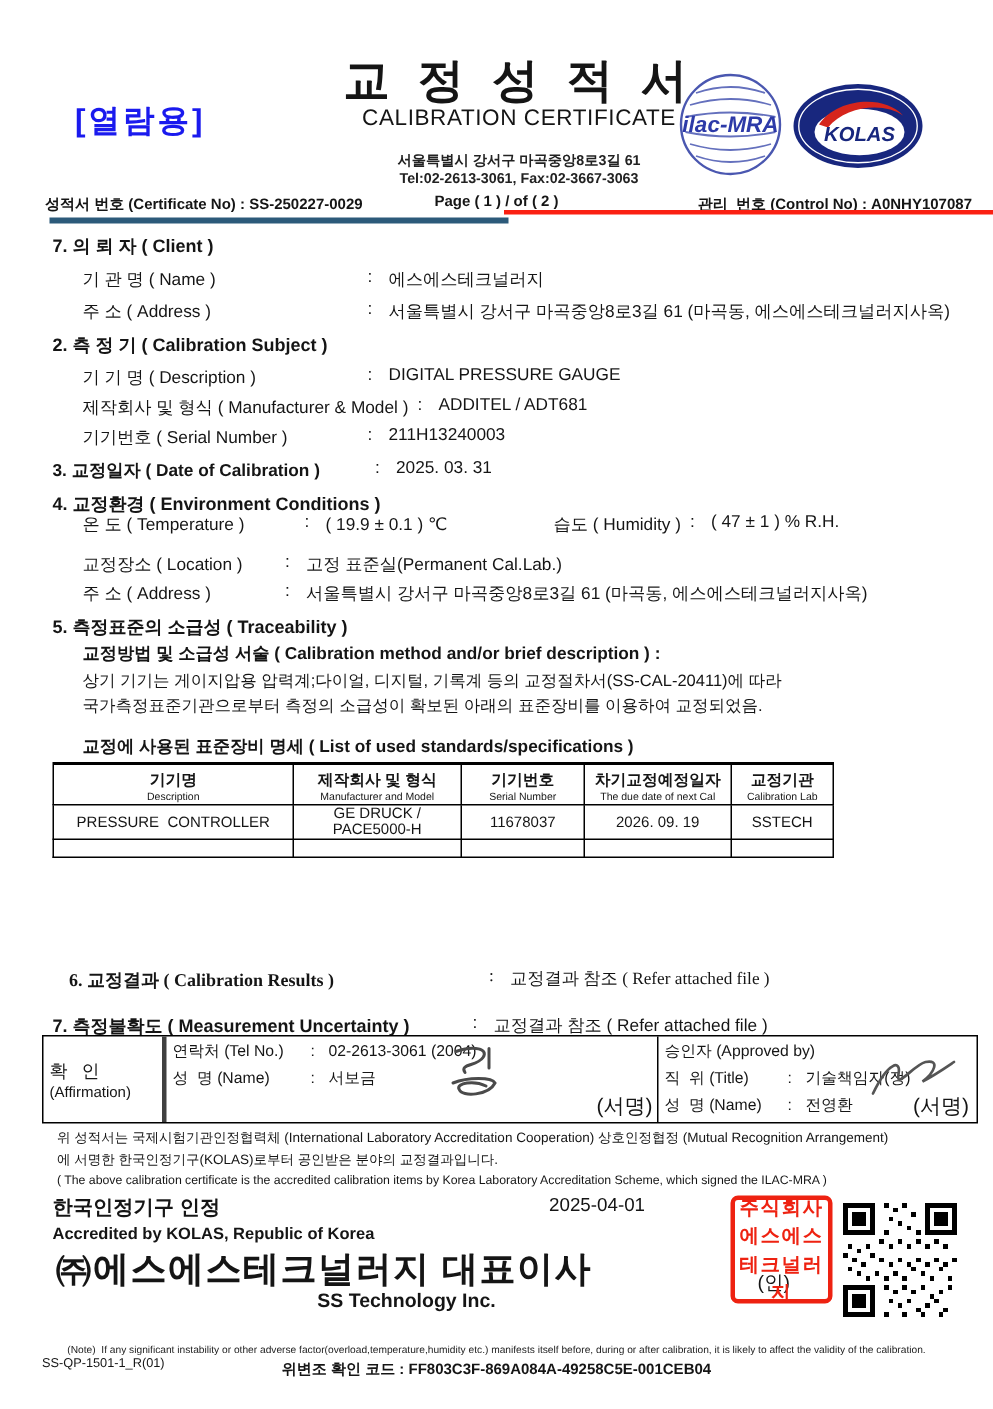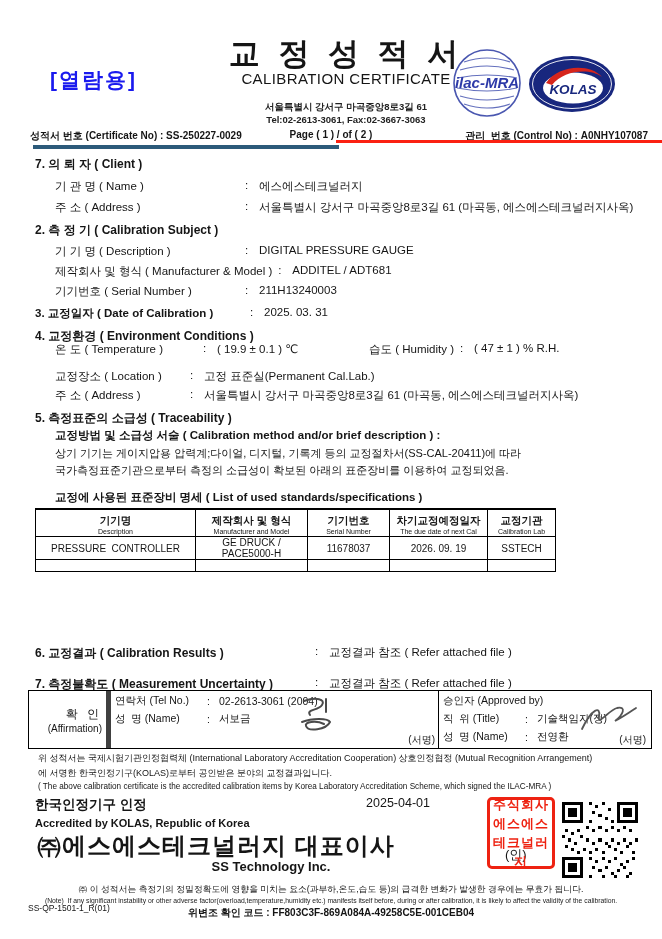--- a/index.html
+++ b/index.html
@@ -49,36 +49,36 @@
 
   
   #stdtable{left:35px;top:508px;width:520px;border-collapse:collapse;table-layout:fixed;}
   #stdtable th,#stdtable td{border:1px solid #000;padding:0 2px;text-align:center;overflow:hidden;}
   #stdtable thead th{border-top:2.5px solid #000;}
   #stdtable .hko{font-size:10.5px;font-weight:700;line-height:13px;}
   #stdtable .hen{font-size:7px;font-weight:400;line-height:8px;display:block;}
   #stdtable td{font-size:10px;height:15px;}
   #stdtable tr.empty td{height:11px;}
 
-  #r6{left:35px;top:645px;} #r6 .lab{font-weight:700;width:280px;font-size:12px;}
+  #r6{left:46px;top:645px;font-family:Liberation Serif, serif;} #r6 .lab{font-weight:700;width:280px;font-size:12px;}
   #r7{left:35px;top:676px;} #r7 .lab{font-weight:700;width:280px;font-size:12px;}
 
   
   #affbox{left:28px;top:690px;width:622px;height:57px;border:1px solid #000;display:grid;
           grid-template-columns:82px 328px 210px;font-size:10.5px;}
   #affbox .cell{padding:1px 4px;position:relative;}
-  #aff-left{border-right:5px solid #404040;display:flex;flex-direction:column;justify-content:center;align-items:flex-end;}
+  #aff-left{border-right:3px solid #404040;display:flex;flex-direction:column;justify-content:center;align-items:flex-start;}
   #aff-left .ko{font-size:12px;letter-spacing:3px;}
   #aff-left .en{font-size:10px;}
   #aff-mid{border-right:1px solid #000;}
   .aff-row{display:flex;height:18px;align-items:center;}
   .aff-row .alab{flex:0 0 92px;}
   .aff-row .asep{flex:0 0 12px;}
   #aff-right .alab{flex:0 0 82px;}
-  .signlbl{position:absolute;right:3px;bottom:1px;font-size:10px;}
+  .signlbl{position:absolute;right:3px;bottom:1px;font-size:14px;}
   #sig1{position:absolute;left:295px;top:695px;width:46px;height:44px;}
   #sig2{position:absolute;left:578px;top:700px;width:62px;height:36px;}
 
   
   #mra1{left:38px;top:752px;font-size:9px;}
   #mra2{left:38px;top:767px;font-size:9px;}
   #mra3{left:38px;top:782px;font-size:8.2px;}
   #kolasko{left:35px;top:796px;font-size:13.5px;font-weight:700;}
   #kolasen{left:35px;top:817px;font-size:11px;font-weight:700;}
   #issuedate{left:250px;width:180px;top:796px;text-align:right;font-size:12.5px;}
@@ -298,18 +298,17 @@
       <rect x="2" y="2" width="3" height="3" fill="#000"></rect>
     <rect x="18" y="0" width="7" height="7" fill="#000"></rect>
       <rect x="19" y="1" width="5" height="5" fill="#fff"></rect>
       <rect x="20" y="2" width="3" height="3" fill="#000"></rect>
     <rect x="0" y="18" width="7" height="7" fill="#000"></rect>
       <rect x="1" y="19" width="5" height="5" fill="#fff"></rect>
       <rect x="2" y="20" width="3" height="3" fill="#000"></rect>
     <path fill="#000" d="M9 0h1v1H9zM11 1h1v1h-1zM13 0h1v1h-1zM15 2h1v1h-1zM10 3h1v1h-1zM12 4h1v1h-1zM14 5h1v1h-1zM9 6h1v1H9zM16 6h1v1h-1zM8 8h1v1H8zM10 9h1v1h-1zM12 8h1v1h-1zM14 9h1v1h-1zM16 8h1v1h-1zM18 9h1v1h-1zM20 8h1v1h-1zM22 9h1v1h-1zM1 9h1v1H1zM3 10h1v1H3zM5 9h1v1H5zM0 11h1v1H0zM2 12h1v1H2zM4 13h1v1H4zM6 11h1v1H6zM8 12h1v1H8zM10 13h1v1h-1zM12 12h1v1h-1zM14 13h1v1h-1zM16 12h1v1h-1zM18 13h1v1h-1zM20 12h1v1h-1zM22 13h1v1h-1zM24 12h1v1h-1zM1 14h1v1H1zM3 15h1v1H3zM5 16h1v1H5zM7 15h1v1H7zM9 16h1v1H9zM11 15h1v1h-1zM13 16h1v1h-1zM15 14h1v1h-1zM17 15h1v1h-1zM19 16h1v1h-1zM21 14h1v1h-1zM23 16h1v1h-1zM9 18h1v1H9zM11 19h1v1h-1zM13 18h1v1h-1zM15 19h1v1h-1zM17 18h1v1h-1zM19 20h1v1h-1zM21 19h1v1h-1zM23 18h1v1h-1zM10 21h1v1h-1zM12 22h1v1h-1zM14 21h1v1h-1zM16 23h1v1h-1zM18 22h1v1h-1zM20 21h1v1h-1zM22 23h1v1h-1zM9 24h1v1H9zM13 24h1v1h-1zM17 24h1v1h-1zM21 24h1v1h-1z"></path>
   </svg>
 
-  <div id="noteko" class="abs" data-bind="footer.note_ko">㈜ 이 성적서는 측정기의 정밀정확도에 영향을 미치는 요소(과부하,온도,습도 등)의 급격한 변화가 발생한 경우에는 무효가 됩니다.</div>
   <div id="noteen" class="abs" data-bind="footer.note_en">(Note)  If any significant instability or other adverse factor(overload,temperature,humidity etc.) manifests itself before, during or after calibration, it is likely to affect the validity of the calibration.</div>
   <div id="doccode" class="abs" data-bind="footer.doc_code">SS-QP-1501-1_R(01)</div>
   <div id="verify" class="abs" data-bind="footer.verify_code">위변조 확인 코드 : FF803C3F-869A084A-49258C5E-001CEB04</div>
 
 </div>
 
 </body></html>

